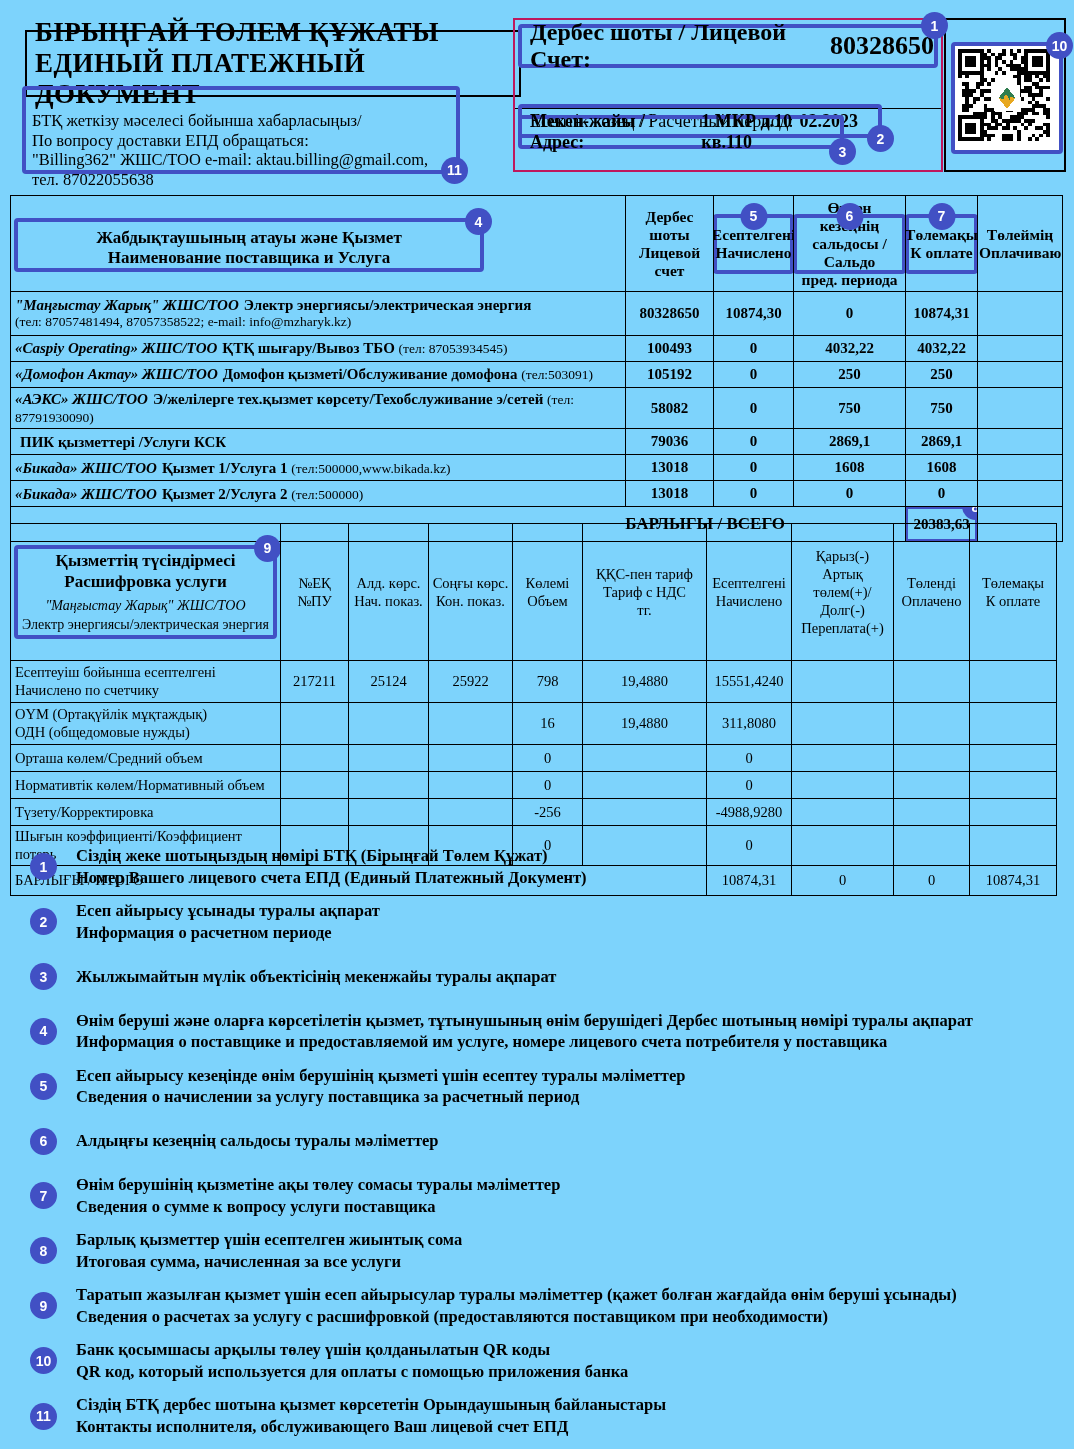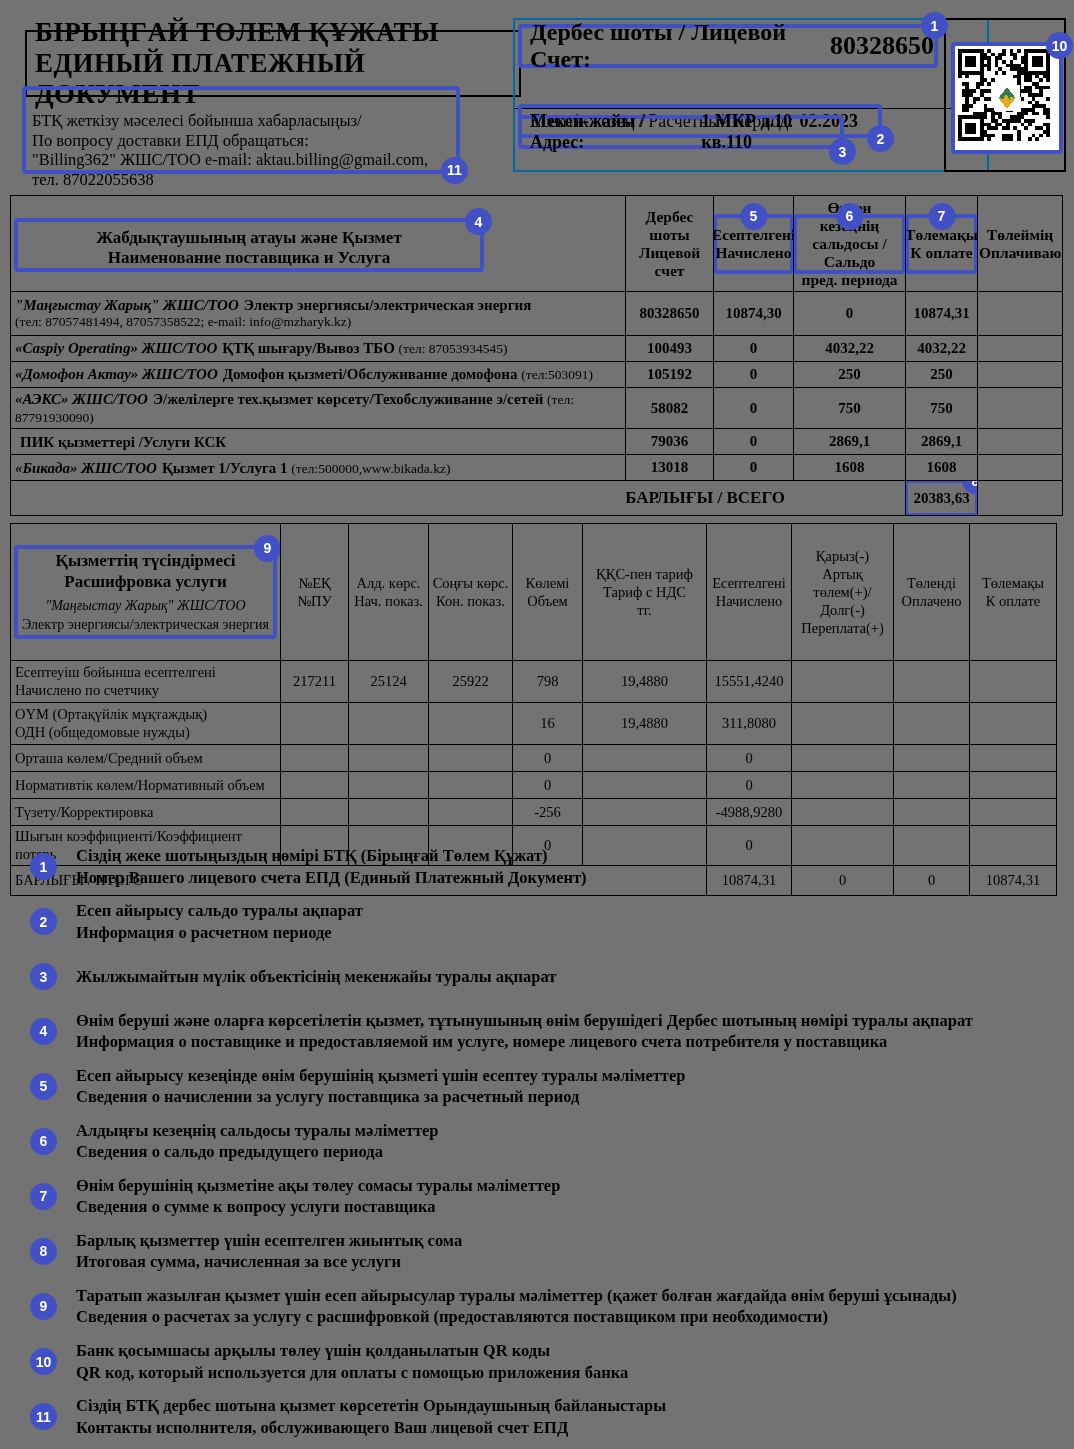--- a/index.html
+++ b/index.html
@@ -1,31 +1,31 @@
 <!DOCTYPE html>
 <html><head>
 <meta charset="utf-8">
 <style>
   html,body{margin:0;padding:0;background:#fff;}
-  .page{position:relative;width:1074px;height:1449px;background:#737373;
+  .page{position:relative;width:1074px;height:1449px;background:#7dd3fc;
         font-family:"Liberation Serif","DejaVu Serif",serif;color:#000;overflow:hidden;}
 
   
   .bluebox{border:4px solid #4150c4;border-radius:4px;position:relative;}
   .callout{position:absolute;width:27px;height:27px;border-radius:50%;
            background:#4150c4;color:#fff;display:flex;align-items:center;justify-content:center;
            font-family:"Liberation Sans","DejaVu Sans",sans-serif;font-size:14px;font-weight:bold;z-index:5;}
 
   
   .title-box{position:absolute;left:25px;top:30px;width:484px;height:63px;border:2px solid #000;
              display:flex;flex-direction:column;justify-content:center;padding-left:8px;}
   .title-box div{font-weight:bold;font-size:27px;line-height:1.15;letter-spacing:.5px;}
   .contact-box{position:absolute;left:22px;top:86px;width:418px;height:76px;padding:2px 6px;
                font-size:16.5px;line-height:1.18;white-space:pre-line;}
-  .right-panel{position:absolute;left:513px;top:18px;width:426px;height:150px;border:2px solid #0369a1;padding-left:46px;}
+  .right-panel{position:absolute;left:513px;top:18px;width:426px;height:150px;border:2px solid #be185d;}
   .panel-upper{position:absolute;left:0;top:0;width:100%;height:88px;border-bottom:1.5px solid #000;}
   .account-box{position:absolute;left:3px;top:4px;width:404px;height:36px;
                display:flex;align-items:center;padding-left:8px;font-size:24px;font-weight:bold;}
   .account-box .val{margin-left:10px;font-size:26px;}
   .period-box{position:absolute;left:3px;top:52px;width:348px;height:26px;
               display:flex;align-items:center;padding-left:8px;font-size:18px;margin-top:32px;}
   .period-box .val{margin-left:6px;font-weight:bold;}
   .address-box{position:absolute;left:3px;top:95px;width:310px;height:26px;
                display:flex;align-items:center;padding-left:8px;font-size:18px;font-weight:bold;}
   .qr-panel{position:absolute;left:944px;top:18px;width:118px;height:150px;border:2px solid #000;}
@@ -510,20 +510,28 @@
       <td></td>
     </tr>
     <tr style="height:26px;">
       <td class="name"><span class="co">«Бикада» ЖШС/ТОО</span><span class="sv">Қызмет 1/Услуга 1</span> <span class="ph">(тел:500000,www.bikada.kz)</span></td>
       <td class="num">13018</td>
       <td class="num">0</td>
       <td class="num">1608</td>
       <td class="num">1608</td>
       <td></td>
     </tr>
+    <tr style="height:26px;">
+      <td class="name"><span class="co">«Бикада» ЖШС/ТОО</span><span class="sv">Қызмет 2/Услуга 2</span> <span class="ph">(тел:500000)</span></td>
+      <td class="num">13018</td>
+      <td class="num">0</td>
+      <td class="num">0</td>
+      <td class="num">0</td>
+      <td></td>
+    </tr>
     <tr style="height:32px;">
       <td colspan="4" class="total-label">БАРЛЫҒЫ / ВСЕГО</td>
       <td class="total-cell">
         <div class="total-box">
           <span>20383,63</span>
           <span class="callout" style="right:-14px;top:-16px;">8</span>
         </div>
       </td>
       <td></td>
     </tr>
@@ -666,21 +674,21 @@
     <div class="fn">
       <span class="callout fn-circle">1</span>
       <div class="fn-text">
           <div>Сіздің жеке шотыңыздың нөмірі БТҚ (Бірыңғай Төлем Құжат)</div>
           <div>Номер Вашего лицевого счета ЕПД (Единый Платежный Документ)</div>
         </div>
     </div>
     <div class="fn">
       <span class="callout fn-circle">2</span>
       <div class="fn-text">
-          <div>Есеп айырысу сальдо туралы ақпарат</div>
+          <div>Есеп айырысу ұсынады туралы ақпарат</div>
           <div>Информация о расчетном периоде</div>
         </div>
     </div>
     <div class="fn">
       <span class="callout fn-circle">3</span>
       <div class="fn-text">
           <div>Жылжымайтын мүлік объектісінің мекенжайы туралы ақпарат</div>
         </div>
     </div>
     <div class="fn">
@@ -694,21 +702,20 @@
       <span class="callout fn-circle">5</span>
       <div class="fn-text">
           <div>Есеп айырысу кезеңінде өнім берушінің қызметі үшін есептеу туралы мәліметтер</div>
           <div>Сведения о начислении за услугу поставщика за расчетный период</div>
         </div>
     </div>
     <div class="fn">
       <span class="callout fn-circle">6</span>
       <div class="fn-text">
           <div>Алдыңғы кезеңнің сальдосы туралы мәліметтер</div>
-          <div>Сведения о сальдо предыдущего периода</div>
         </div>
     </div>
     <div class="fn">
       <span class="callout fn-circle">7</span>
       <div class="fn-text">
           <div>Өнім берушінің қызметіне ақы төлеу сомасы туралы мәліметтер</div>
           <div>Сведения о сумме к вопросу услуги поставщика</div>
         </div>
     </div>
     <div class="fn">

